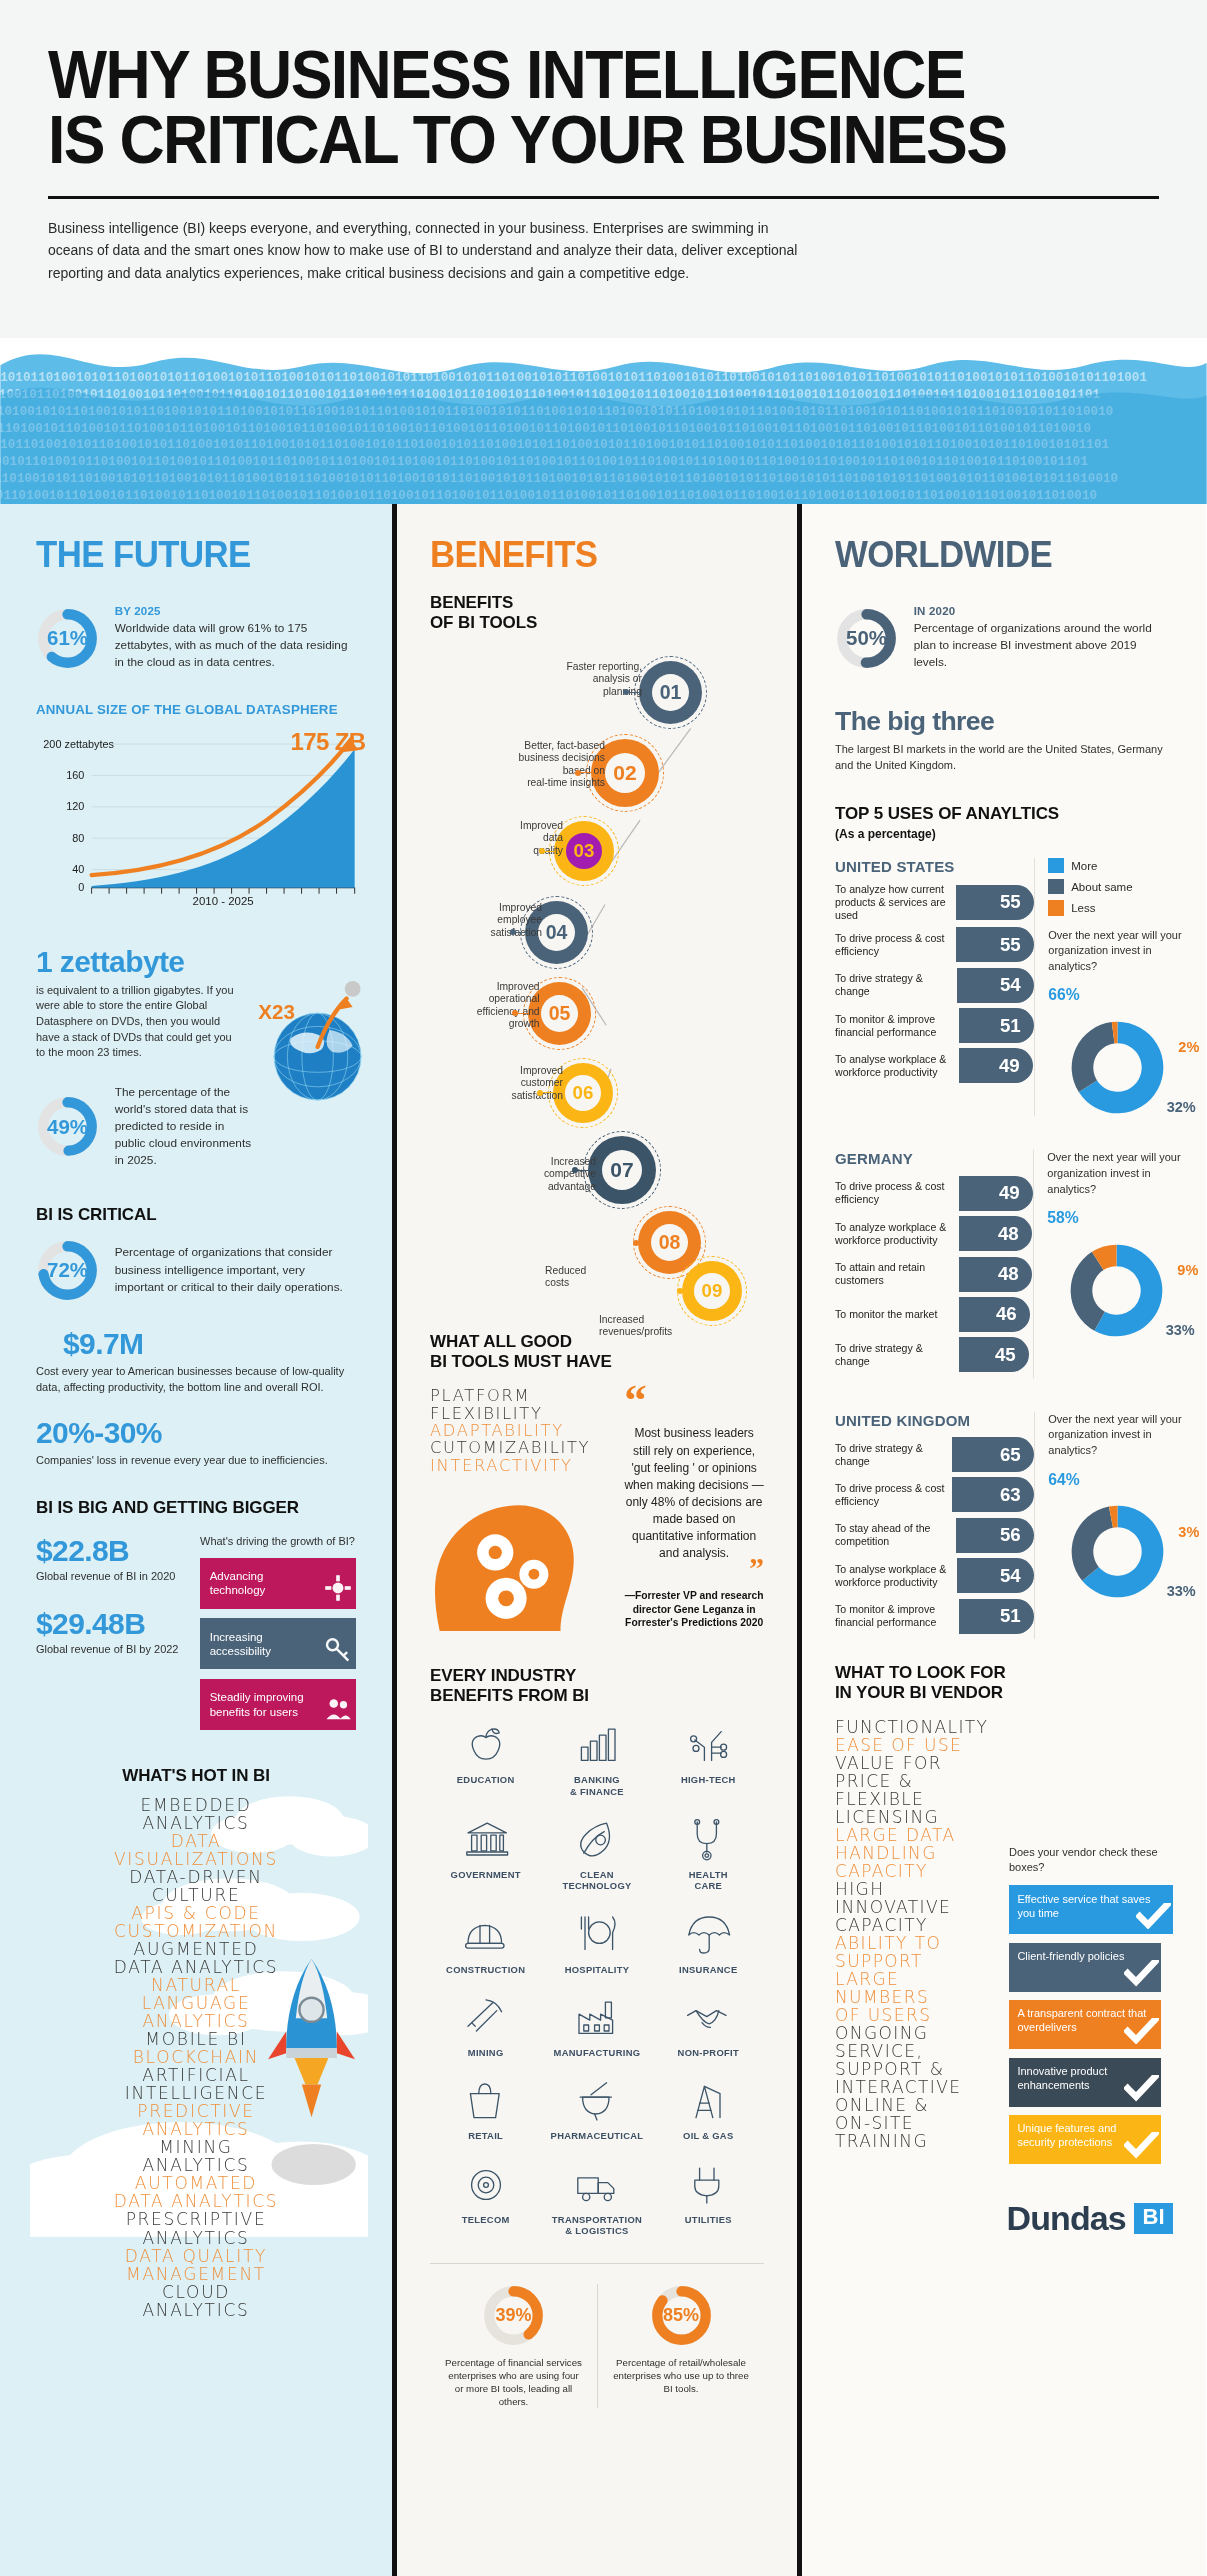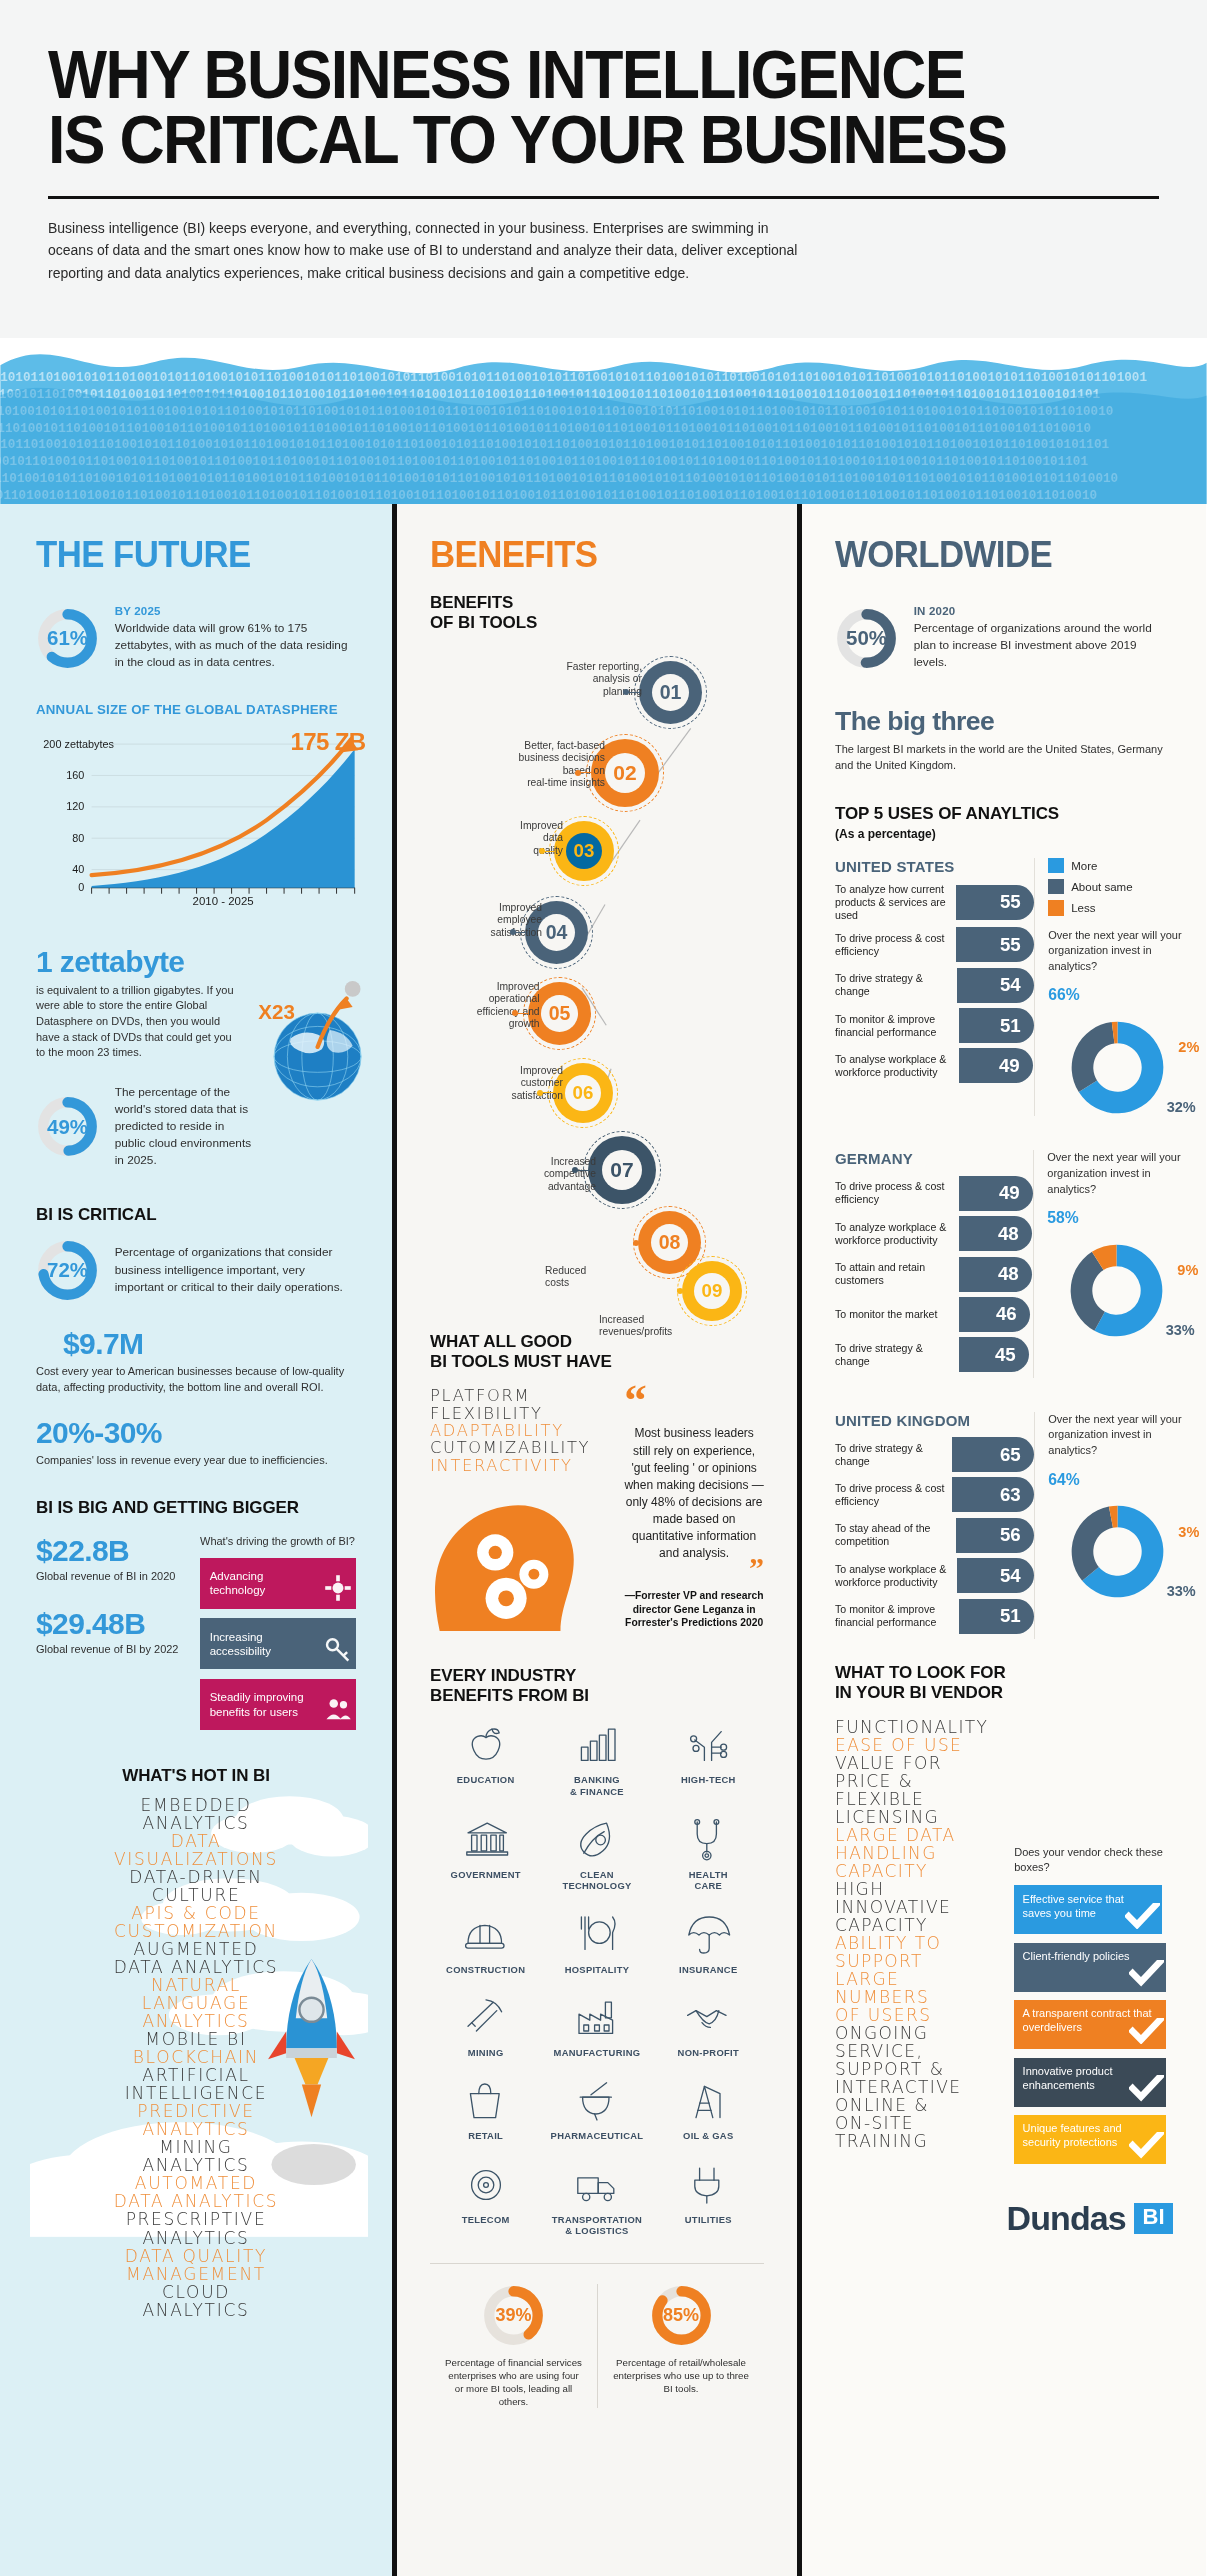--- a/index.html
+++ b/index.html
@@ -390,21 +390,21 @@
           </div>
           <div class="ring" style="border-color: rgb(239, 128, 34);"></div>
         </div>
         <div class="node-lbl" style="left: 24px; top: 101px; width: 151px; text-align: right; white-space: pre-line;">Better, fact-based
 business decisions
 based on
 real-time insights</div>
         <div style="position: absolute; left: 145px; top: 131px; width: 6px; height: 6px; border-radius: 50%; background: rgb(239, 128, 34);"></div>
         <div style="position: absolute; left: 150px; top: 133px; width: 12px; height: 1.2px; background: rgb(239, 128, 34);"></div>
         <div class="node" style="left: 124px; top: 182px; width: 60px; height: 60px; background: rgb(251, 182, 21); font-size: 18.7px;">
-          <div style="width: 36px; height: 36px; border-radius: 50%; background: #0369a1; display: flex; align-items: center; justify-content: center; color: rgb(251, 182, 21);">
+          <div style="width: 36px; height: 36px; border-radius: 50%; background: #a21caf; display: flex; align-items: center; justify-content: center; color: rgb(251, 182, 21);">
             <span>03</span>
           </div>
           <div class="ring" style="border-color: rgb(251, 182, 21);"></div>
         </div>
         <div class="node-lbl" style="left: 18px; top: 181px; width: 115px; text-align: right; white-space: pre-line;">Improved
 data
 quality</div>
         <div style="position: absolute; left: 109px; top: 209px; width: 6px; height: 6px; border-radius: 50%; background: rgb(251, 182, 21);"></div>
         <div style="position: absolute; left: 113px; top: 212px; width: 12px; height: 1.2px; background: rgb(251, 182, 21);"></div>
         <div class="node" style="left: 95px; top: 262px; width: 63px; height: 63px; background: rgb(74, 99, 121); font-size: 19.5px;">
@@ -915,21 +915,21 @@
               <div class="vend-item" style="color: rgb(58, 58, 58);">SUPPORT &amp;</div>
               <div class="vend-item" style="color: rgb(58, 58, 58);">INTERACTIVE</div>
               <div class="vend-item" style="color: rgb(58, 58, 58);">ONLINE &amp;</div>
               <div class="vend-item" style="color: rgb(58, 58, 58);">ON-SITE</div>
               <div class="vend-item" style="color: rgb(58, 58, 58);">TRAINING</div>
             </div>
         </div>
         <div style="flex:1;padding-top:127px;">
           <div class="body-txt">Does your vendor check these boxes?</div>
           <div id="checkboxes" style="margin-top:9.7px;">
-              <div style="position: relative; width: 148px; min-height: 49px; background: rgb(42, 154, 224); color: rgb(255, 255, 255); font-size: 11px; line-height: 1.26; padding: 7.2px 8.4px; margin-bottom: 8.4px;"><span>Effective service that saves you time</span><span style="position: absolute; right: 2.4px; bottom: 1.2px;"><svg width="35" height="26.6" viewBox="0 0 58 44">
+              <div style="position: relative; width: 164px; min-height: 49px; background: rgb(42, 154, 224); color: rgb(255, 255, 255); font-size: 11px; line-height: 1.26; padding: 7.2px 8.4px; margin-bottom: 8.4px;"><span>Effective service that saves you time</span><span style="position: absolute; right: 2.4px; bottom: 1.2px;"><svg width="35" height="26.6" viewBox="0 0 58 44">
                     <path d="M6,22 L20,36 L52,2" stroke="#ffffff" stroke-width="11" fill="none" stroke-linecap="square"></path>
                   </svg></span></div>
               <div style="position: relative; width: 152px; min-height: 49px; background: rgb(74, 99, 121); color: rgb(255, 255, 255); font-size: 11px; line-height: 1.26; padding: 7.2px 8.4px; margin-bottom: 8.4px;"><span>Client-friendly policies</span><span style="position: absolute; right: 2.4px; bottom: 1.2px;"><svg width="35" height="26.6" viewBox="0 0 58 44">
                     <path d="M6,22 L20,36 L52,2" stroke="#ffffff" stroke-width="11" fill="none" stroke-linecap="square"></path>
                   </svg></span></div>
               <div style="position: relative; width: 152px; min-height: 49px; background: rgb(239, 128, 34); color: rgb(255, 255, 255); font-size: 11px; line-height: 1.26; padding: 7.2px 8.4px; margin-bottom: 8.4px;"><span>A transparent contract that overdelivers</span><span style="position: absolute; right: 2.4px; bottom: 1.2px;"><svg width="35" height="26.6" viewBox="0 0 58 44">
                     <path d="M6,22 L20,36 L52,2" stroke="#ffffff" stroke-width="11" fill="none" stroke-linecap="square"></path>
                   </svg></span></div>
               <div style="position: relative; width: 152px; min-height: 49px; background: rgb(59, 74, 87); color: rgb(255, 255, 255); font-size: 11px; line-height: 1.26; padding: 7.2px 8.4px; margin-bottom: 8.4px;"><span>Innovative product enhancements</span><span style="position: absolute; right: 2.4px; bottom: 1.2px;"><svg width="35" height="26.6" viewBox="0 0 58 44">
                     <path d="M6,22 L20,36 L52,2" stroke="#ffffff" stroke-width="11" fill="none" stroke-linecap="square"></path>

